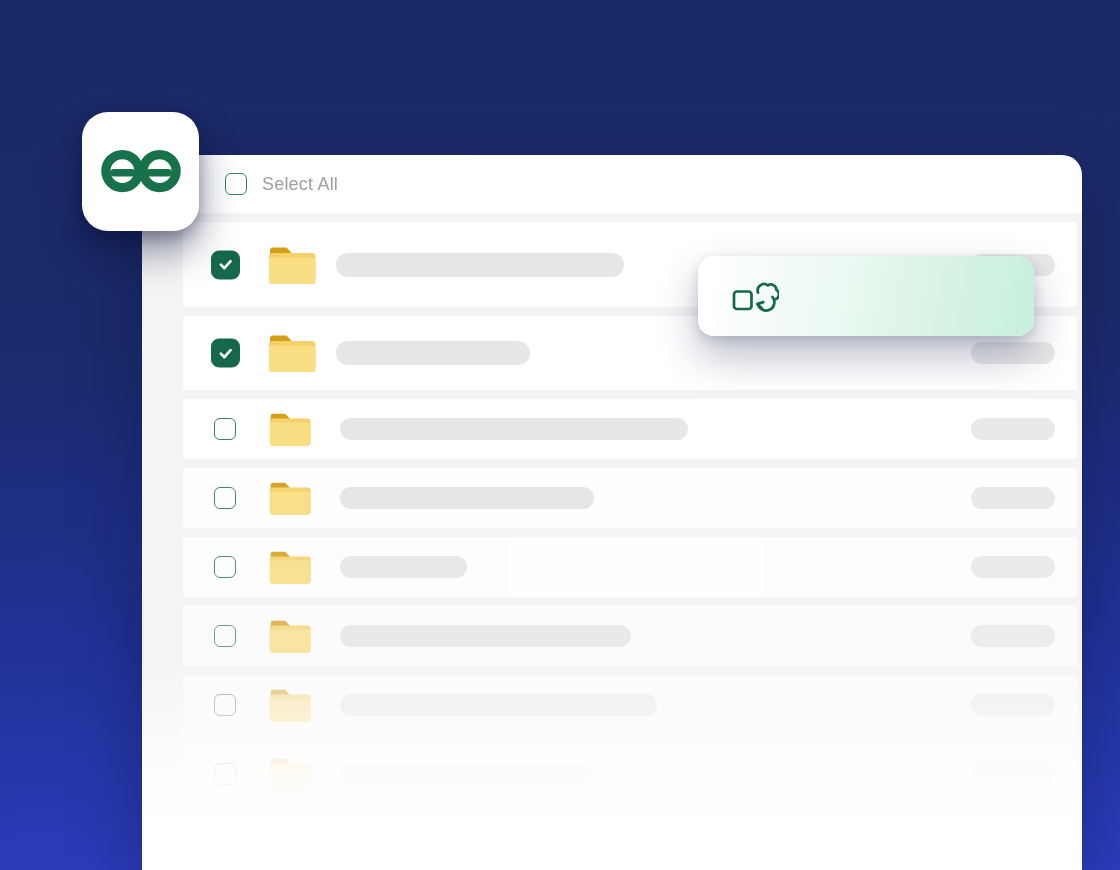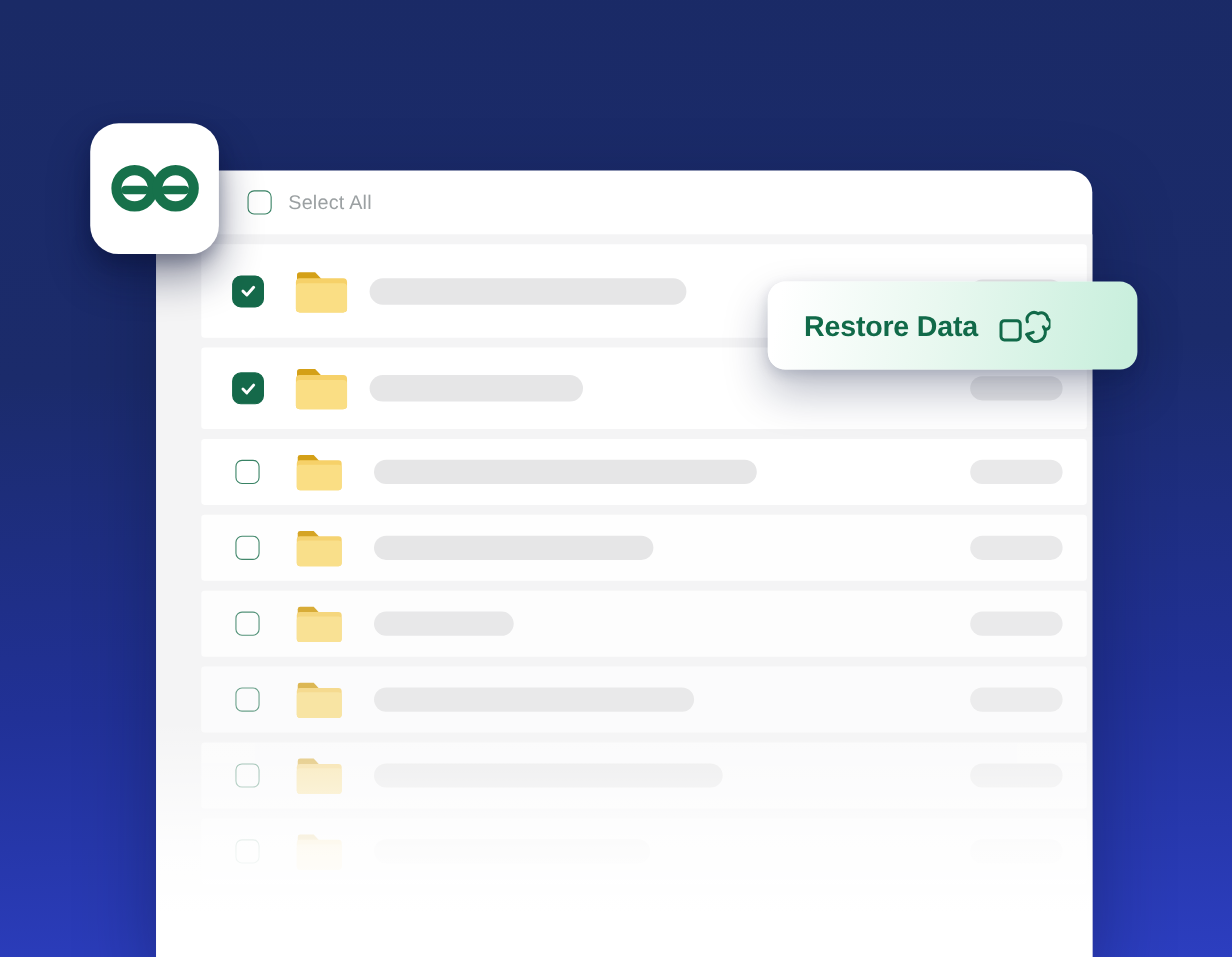--- a/index.html
+++ b/index.html
@@ -8,21 +8,21 @@
     font-family: "Liberation Sans", "DejaVu Sans", sans-serif;
   }
   .scene {
     position: relative; width: 1120px; height: 870px;
     background: linear-gradient(178deg,
       var(--bg-top) 0%, #1b2b6b 38%, #213197 72%, var(--bg-bottom) 100%);
   }
 
   
   .card {
-    position: absolute; left: 142px; top: 155px; width: 851px; height: 715px;
+    position: absolute; left: 142px; top: 155px; width: 940px; height: 715px;
     background: var(--card-bg); border-radius: 20px 20px 0 0;
     box-shadow: 0 30px 70px rgba(8,15,45,.35);
   }
   .card-header {
     position: absolute; left: 0; top: 0; right: 0; height: 58px;
     display: flex; align-items: center; gap: 15px; padding-left: 83px;
     box-sizing: border-box;
   }
   .select-all-label {
     font-size: 18px; font-weight: 500; color: var(--muted-text);
@@ -247,21 +247,20 @@
   <div class="badge">
     <svg viewBox="0 0 104 64" fill="none" stroke="currentColor">
       <circle cx="30" cy="32" r="19.5" stroke-width="11"></circle>
       <circle cx="74" cy="32" r="19.5" stroke-width="11"></circle>
       <line x1="20" y1="34" x2="41" y2="34" stroke-width="9" stroke-linecap="round"></line>
       <line x1="63" y1="34" x2="84" y2="34" stroke-width="9" stroke-linecap="round"></line>
     </svg>
   </div>
 
   <button class="restore-btn">
-    <span class="restore-label">Restore Data</span>
     <svg class="restore-icon" viewBox="0 0 48 40" fill="none" stroke="currentColor" stroke-width="2.7" stroke-linecap="round" stroke-linejoin="round">
       <rect x="3" y="15.5" width="17.5" height="17.5" rx="3"></rect>
       <path d="M27 16.5 a6.4 6.4 0 0 1 9.8 -7.2 a5.6 5.6 0 0 1 8.6 4.6 a5.2 5.2 0 0 1 -1.6 9.6"></path>
       <path d="M41.5 21 a8.3 8.3 0 1 1 -14.6 6.8"></path>
       <path d="M31 32.6 l-4.8 -4.5 l6.1 -2"></path>
     </svg>
   </button>
 
 </div>
 

